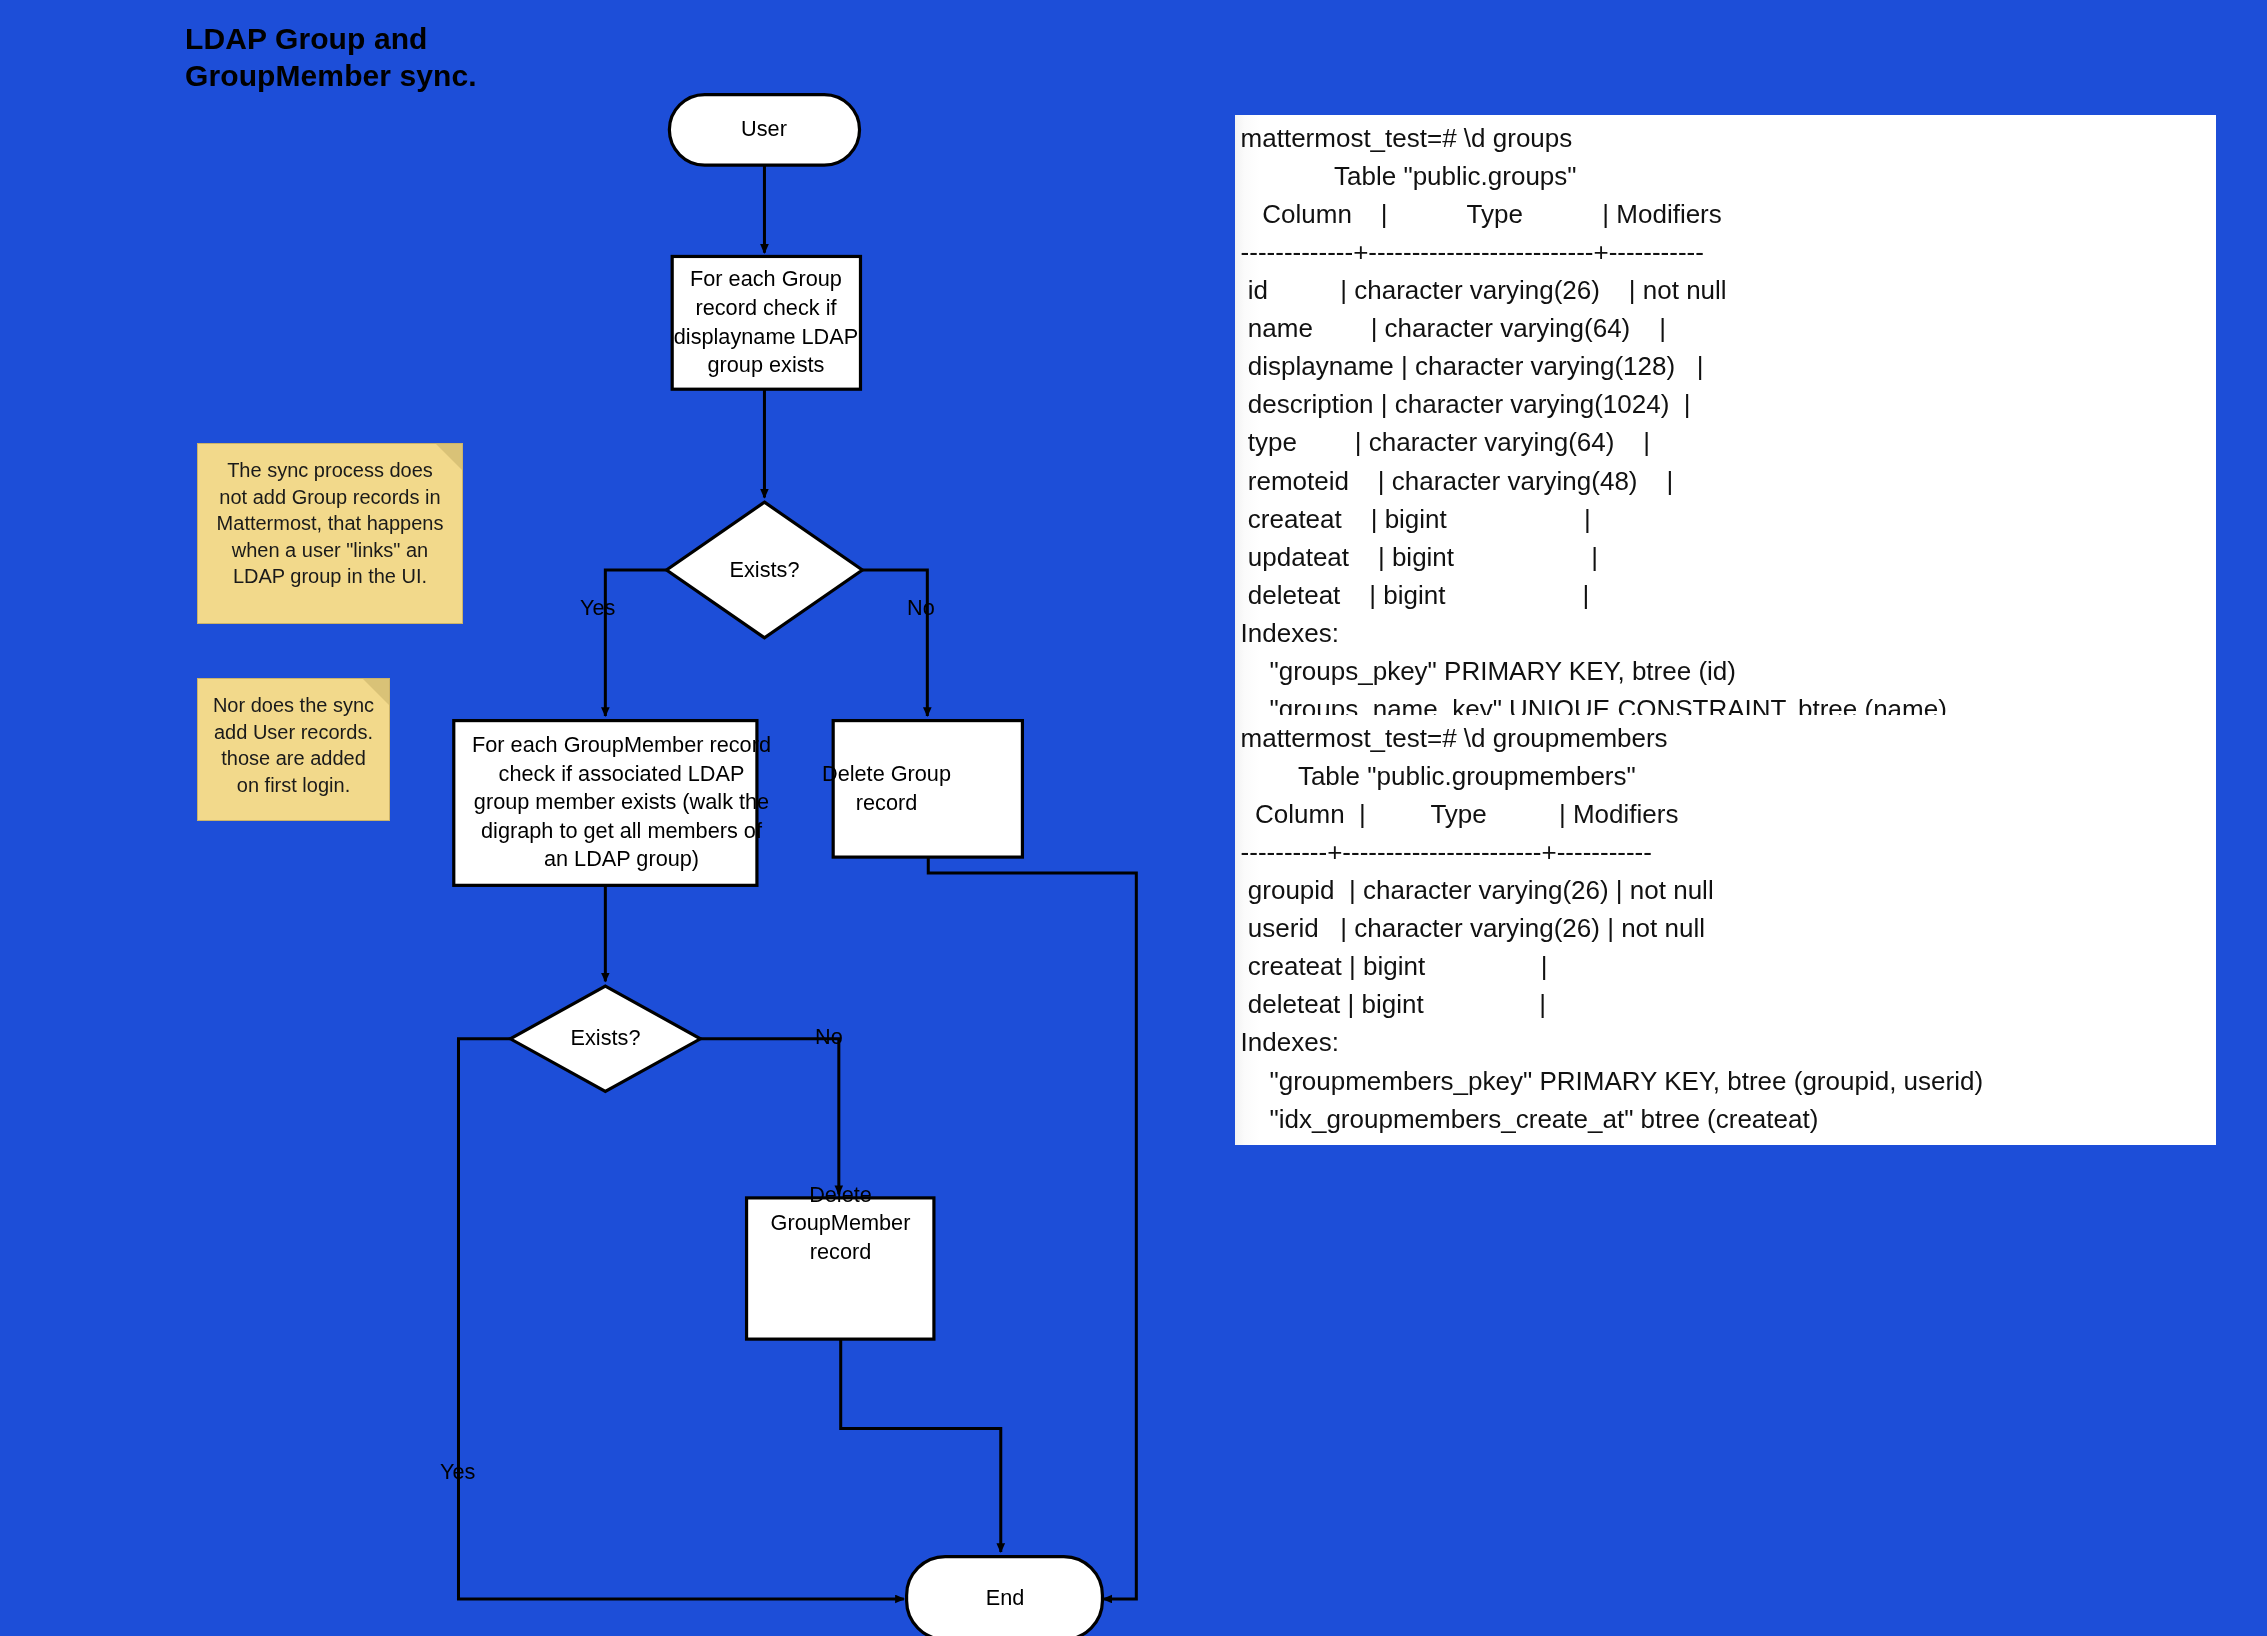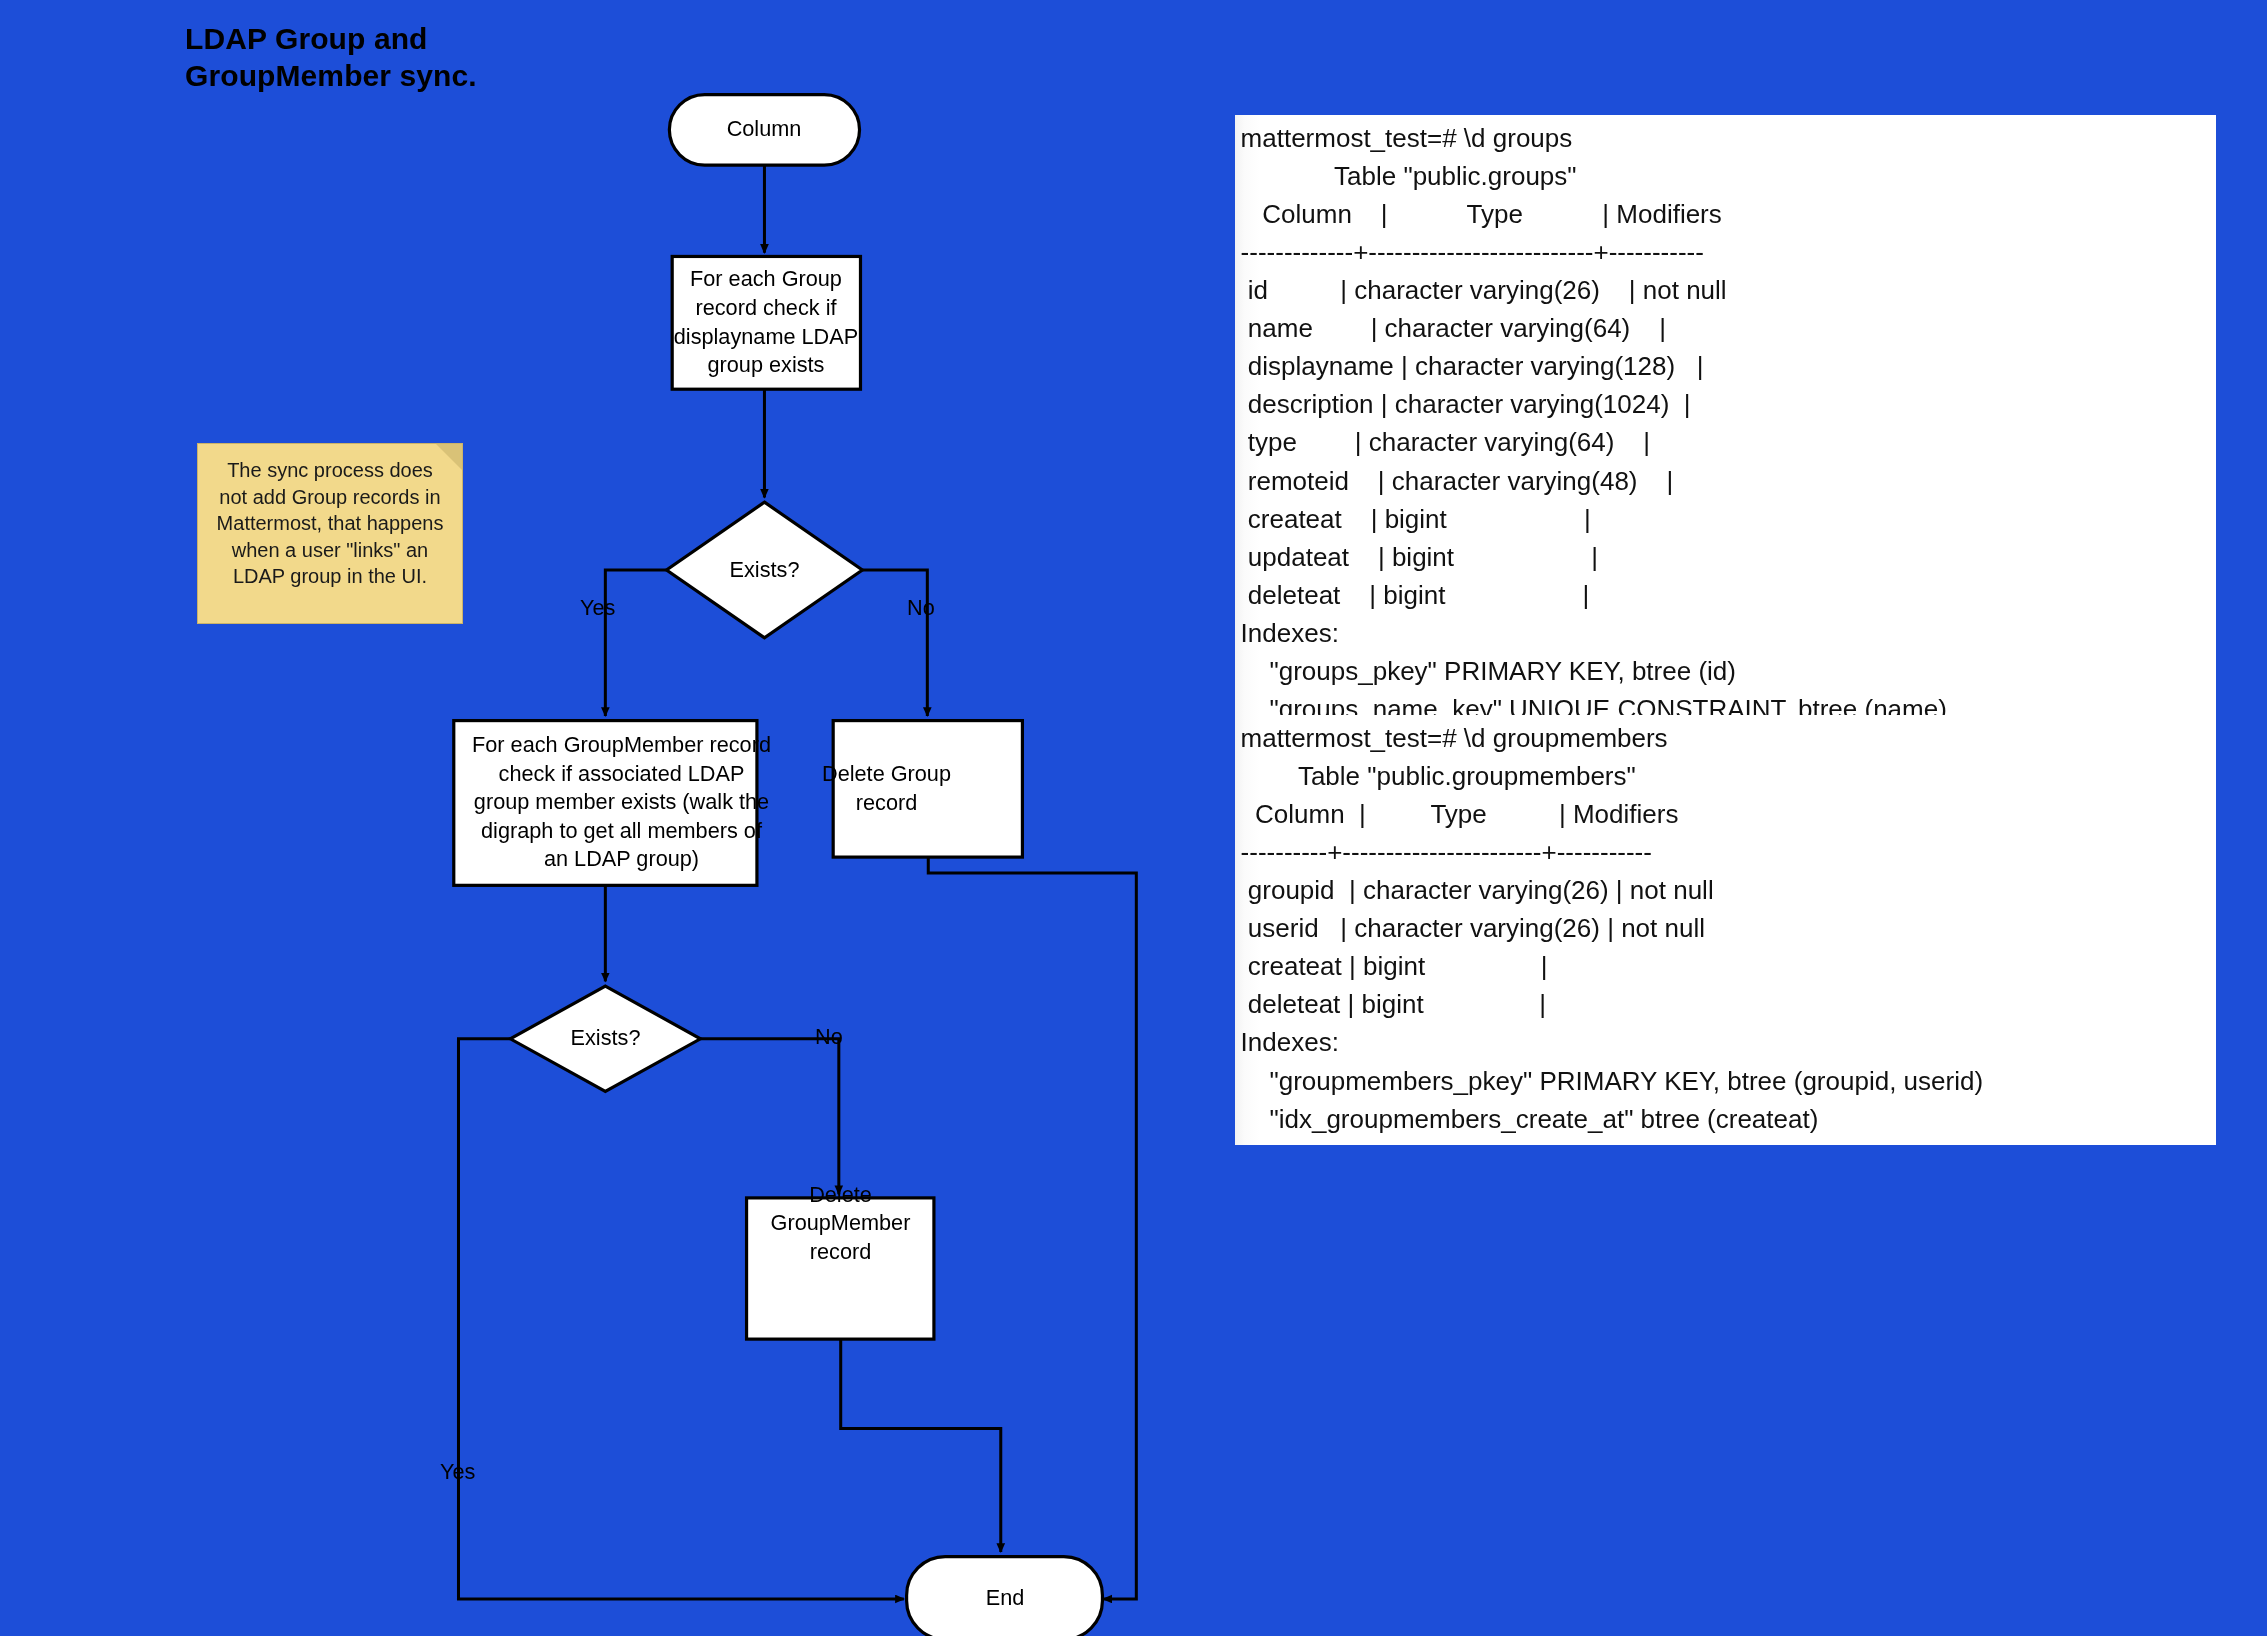--- a/index.html
+++ b/index.html
@@ -147,21 +147,21 @@
       <rect x="793" y="1272" width="199" height="150" fill="#ffffff" stroke="#000000" stroke-width="3.4"></rect>
 
       <path d="M893,1422 L893,1517 L1063,1517 L1063,1648" marker-end="url(#arrowhead)"></path>
 
       <path d="M986,910 L986,927 L1207,927 L1207,1698 L1172,1698" marker-end="url(#arrowhead)"></path>
 
       <rect x="963" y="1653" width="208" height="88" rx="41" ry="41" fill="#ffffff" stroke="#000000" stroke-width="3.4"></rect>
     </g>
   </svg>
 
-  <div class="node-label" style="left:669px; top:94px; width:190px; height:71px;">Column</div>
+  <div class="node-label" style="left:669px; top:94px; width:190px; height:71px;">User</div>
 
   <div class="node-label" style="left:672px; top:256px; width:188px; height:133px;">For each Group
 record check if
 displayname LDAP
 group exists</div>
 
   <div class="node-label" style="left:689px; top:540px; width:151px; height:60px;">Exists?</div>
 
   <div class="node-label" style="left:454px; top:720px; width:303px; height:165px;margin-left:16px;">For each GroupMember record
 check if associated LDAP
@@ -187,20 +187,27 @@
 
   <div class="note" style="left:197px; top:443px; width:266px; height:181px;">
     <span class="fold"></span>
     <span>The sync process does
 not add Group records in
 Mattermost, that happens
 when a user "links" an
 LDAP group in the UI.</span>
   </div>
 
+  <div class="note" style="left:197px; top:678px; width:193px; height:143px;">
+    <span class="fold"></span>
+    <span>Nor does the sync
+add User records.
+those are added
+on first login.</span>
+  </div>
 
   <div class="term" style="left:1235px; top:115px; width:970px;">mattermost_test=# \d groups
              Table "public.groups"
    Column    |           Type           | Modifiers
 -------------+--------------------------+-----------
  id          | character varying(26)    | not null
  name        | character varying(64)    |
  displayname | character varying(128)   |
  description | character varying(1024)  |
  type        | character varying(64)    |

